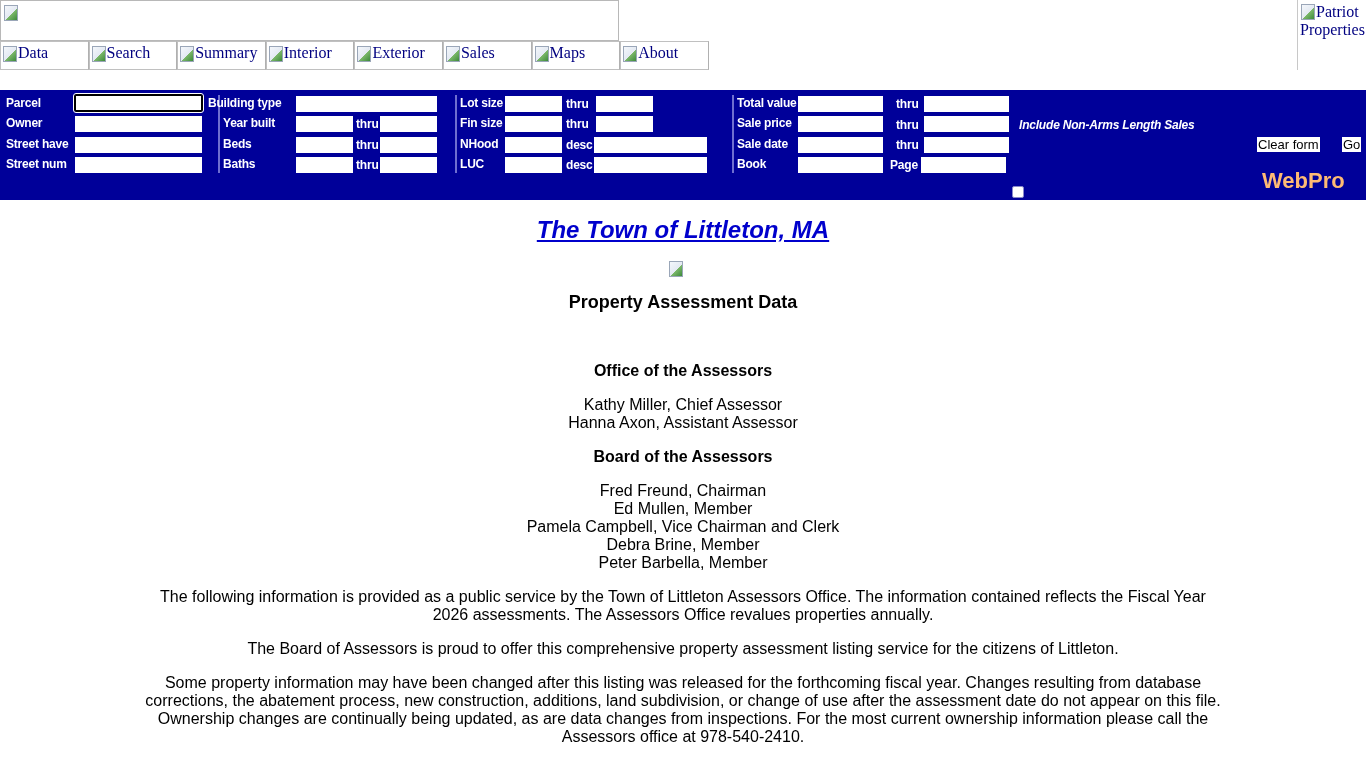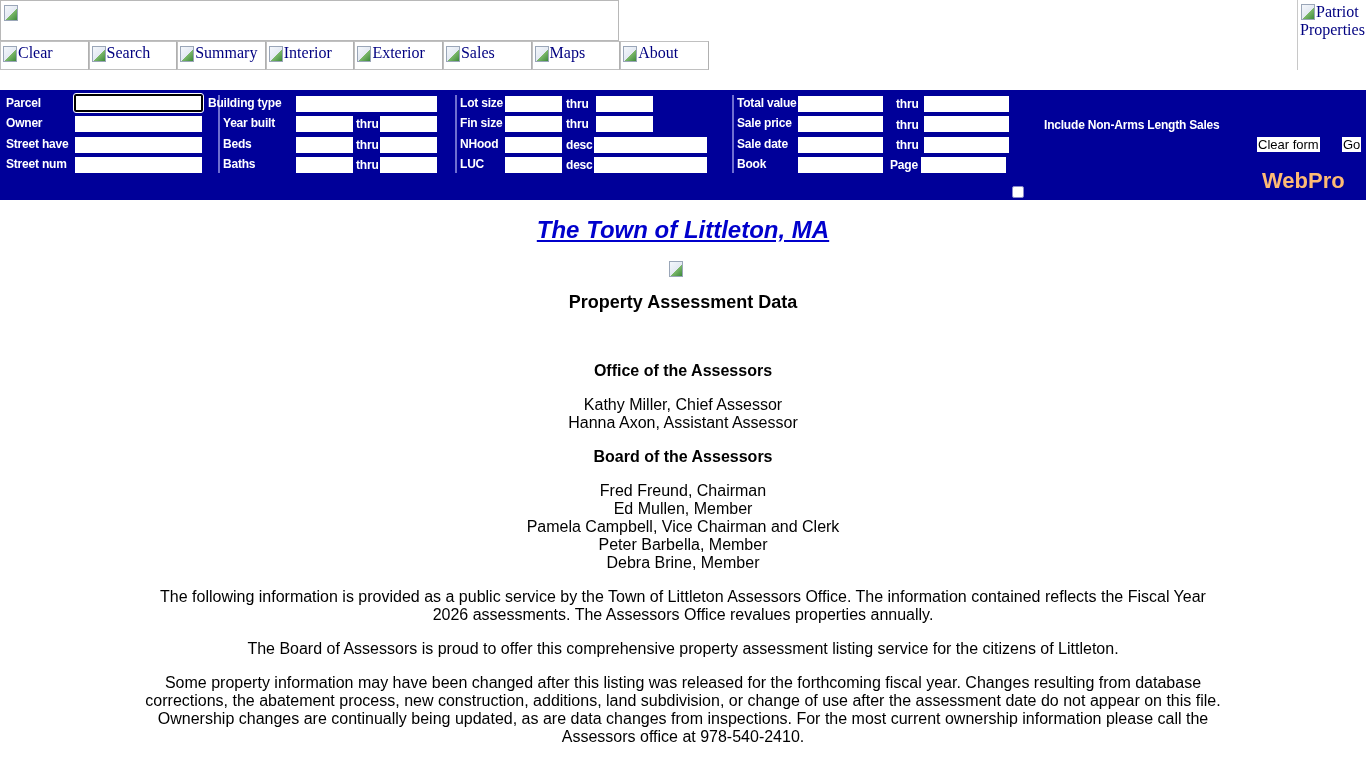--- a/index.html
+++ b/index.html
@@ -43,21 +43,21 @@
 </head>
 <body>
 
 <div class="banner">
   <span class="broken-img"></span>
 </div>
 
 <div class="navbar">
   <div class="nav-btn">
       <span class="broken-img"></span>
-      <span class="lbl">Clear</span>
+      <span class="lbl">Data</span>
     </div>
   <div class="nav-btn">
       <span class="broken-img"></span>
       <span class="lbl">Search</span>
     </div>
   <div class="nav-btn">
       <span class="broken-img"></span>
       <span class="lbl">Summary</span>
     </div>
   <div class="nav-btn">
@@ -138,21 +138,21 @@
 
   <span class="lbl-txt" style="left:737px;top:6px;">Total value</span>
   <input class="fld" style="left: 798px; top: 6px; width: 85px;" value="">
   <span class="lbl-txt" style="left:896px;top:7px;">thru</span>
   <input class="fld" style="left: 924px; top: 6px; width: 85px;" value="">
   <span class="lbl-txt" style="left:737px;top:26px;">Sale price</span>
   <input class="fld" style="left: 798px; top: 26px; width: 85px;" value="">
   <span class="lbl-txt" style="left:896px;top:28px;">thru</span>
   <input class="fld" style="left: 924px; top: 26px; width: 85px;" value="">
   <span class="chk"></span>
-  <span class="lbl-txt" style="left:1044px;top:28px;">Include Non-Arms Length Sales</span>
+  <span class="lbl-txt" style="left:1019px;top:28px;font-style:italic;">Include Non-Arms Length Sales</span>
   <span class="lbl-txt" style="left:737px;top:47px;">Sale date</span>
   <input class="fld" style="left: 798px; top: 47px; width: 85px;" value="">
   <span class="lbl-txt" style="left:896px;top:48px;">thru</span>
   <input class="fld" style="left: 924px; top: 47px; width: 85px;" value="">
   <span class="lbl-txt" style="left:737px;top:67px;">Book</span>
   <input class="fld" style="left: 798px; top: 67px; width: 85px;" value="">
   <span class="lbl-txt" style="left:890px;top:68px;">Page</span>
   <input class="fld" style="left: 921px; top: 67px; width: 85px;" value="">
 
   <span class="webpro">WebPro</span>
@@ -169,20 +169,20 @@
   <div class="names" style="top:216px;">
     <div>Kathy Miller, Chief Assessor</div>
     <div>Hanna Axon, Assistant Assessor</div>
   </div>
 
   <div class="section-h" style="top:268px;">Board of the Assessors</div>
   <div class="names" style="top:302px;">
     <div>Fred Freund, Chairman</div>
     <div>Ed Mullen, Member</div>
     <div>Pamela Campbell, Vice Chairman and Clerk</div>
+    <div>Debra Brine, Member</div>
     <div>Peter Barbella, Member</div>
-    <div>Debra Brine, Member</div>
   </div>
 
   <div class="para" style="left:150px;width:1066px;top:408px;">The following information is provided as a public service by the Town of Littleton Assessors Office. The information contained reflects the Fiscal Year 2026 assessments. The Assessors Office revalues properties annually.</div>
   <div class="para" style="left:150px;width:1066px;top:460px;">The Board of Assessors is proud to offer this comprehensive property assessment listing service for the citizens of Littleton.</div>
   <div class="para" style="left:135px;width:1096px;top:494px;">Some property information may have been changed after this listing was released for the forthcoming fiscal year. Changes resulting from database corrections, the abatement process, new construction, additions, land subdivision, or change of use after the assessment date do not appear on this file. Ownership changes are continually being updated, as are data changes from inspections. For the most current ownership information please call the Assessors office at 978-540-2410.</div>
 </div>
 
 </body></html>

